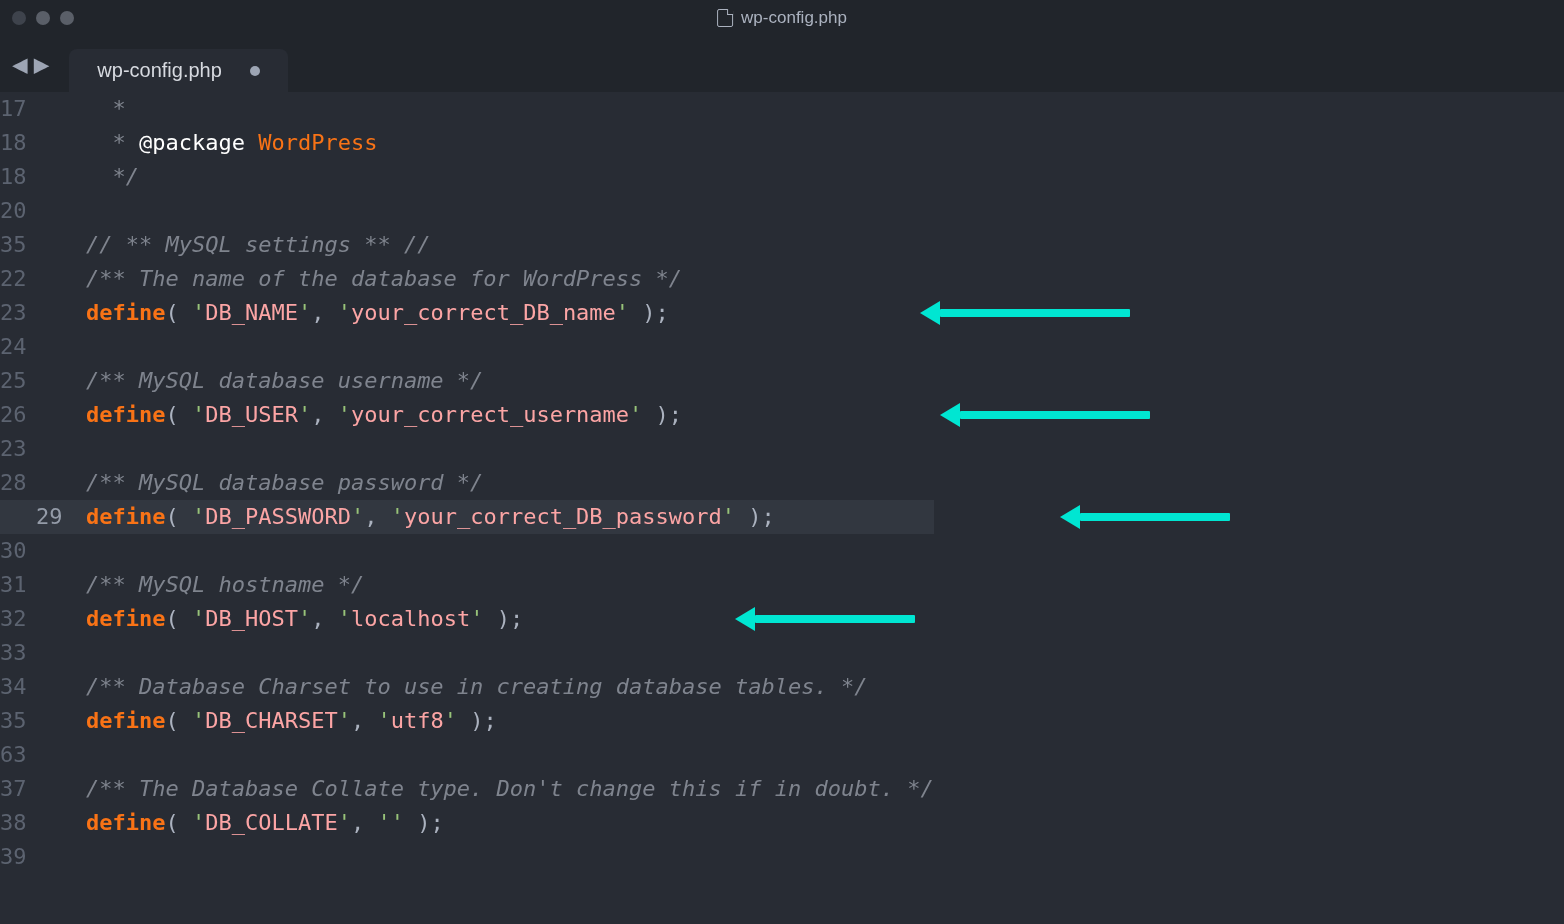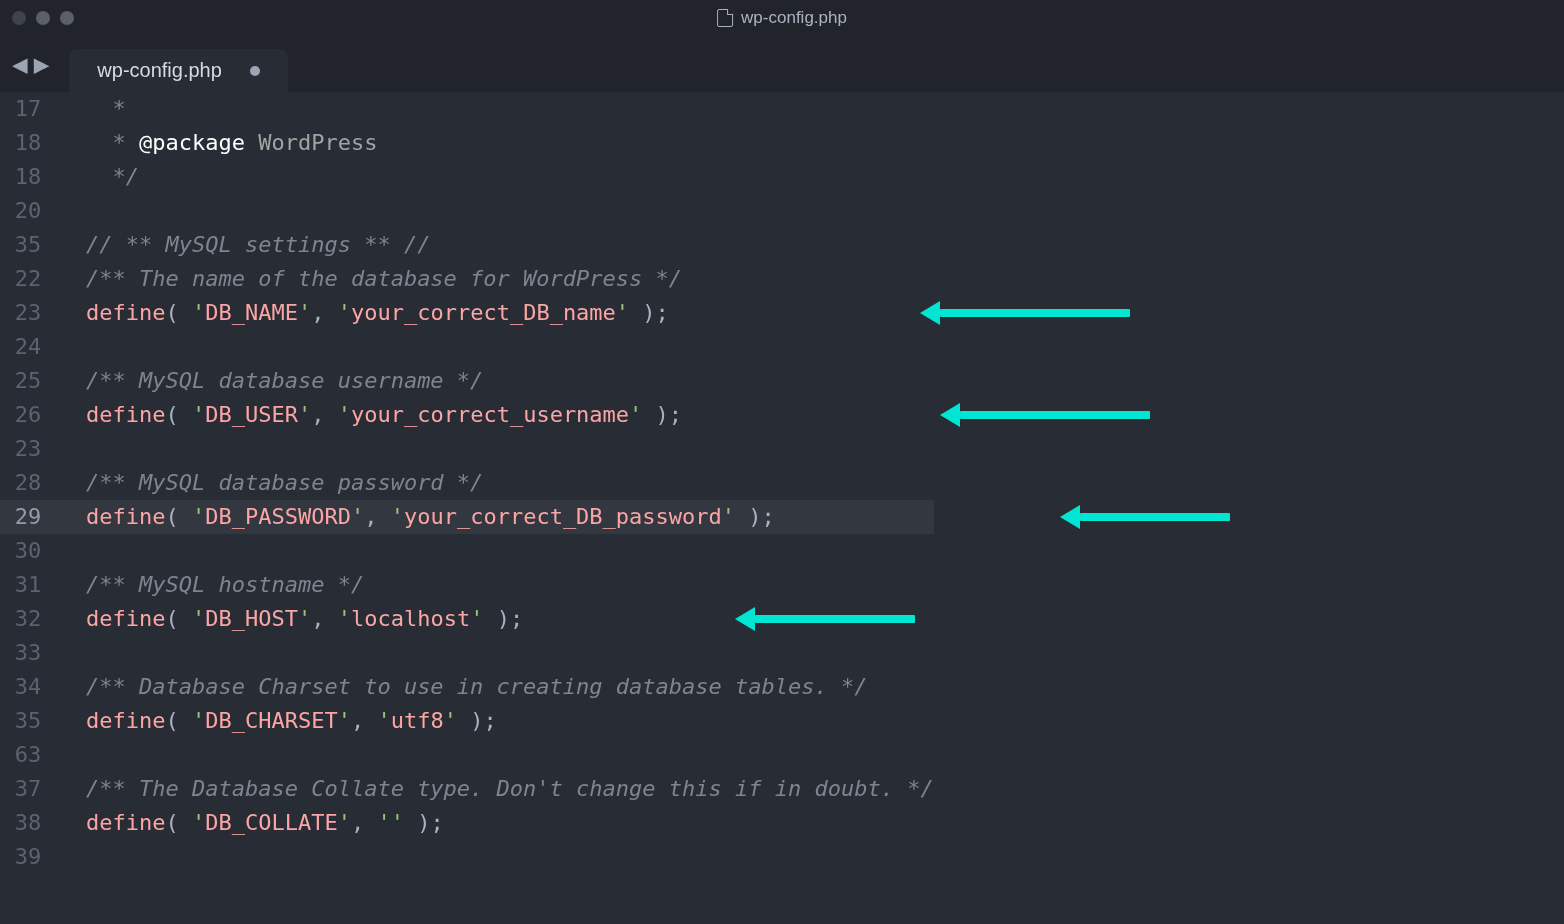--- a/index.html
+++ b/index.html
@@ -76,60 +76,60 @@
 }
 .dirty-dot { width: 10px; height: 10px; border-radius: 50%; background: #9da5b4; }
 .editor {
   display: flex;
   font-size: 22px;
   line-height: 34px;
   position: relative;
 }
 .gutter {
   width: 70px;
-  text-align: center;
+  text-align: left;
   padding-right: 14px;
   color: #5c6370;
   user-select: none;
   flex-shrink: 0;
 }
 .code {
   padding-left: 16px;
   white-space: pre;
   position: relative;
 }
 .line-highlight {
   position: absolute;
   left: 0; right: 0;
   height: 34px;
   background: rgba(80,88,100,0.25);
 }
 .c-comment { color: #7f848e; font-style: italic; }
 .c-package-tag { color: #ffffff; }
-.c-package-name { color: #a3a3a3; text-align: center; }
-.c-func { color: #fca5a5; }
+.c-package-name { color: #f97316; text-align: center; }
+.c-func { color: #f97316; font-weight: bold; }
 .c-punct { color: #abb2bf; }
 .c-string { color: #fca5a5; }
 .c-str-delim { color: #98c379; }
 .arrow {
   position: absolute;
   height: 8px;
   background: #00e6d2;
   border-radius: 1px;
 }
 .arrow::before {
   content: "";
   position: absolute;
   left: -20px; top: 50%;
   transform: translateY(-50%);
   border: 12px solid transparent;
   border-right: 20px solid #00e6d2;
   border-left: none;
 }
-.gutter-num.hl { color: #abb2bf; }
+.gutter-num.hl { color: #abb2bf; padding-left: 36px; }
 </style>
 </head>
 <body>
 
 <div class="titlebar">
   <div class="traffic-lights">
     <div class="light close"></div>
     <div class="light"></div>
     <div class="light"></div>
   </div>

